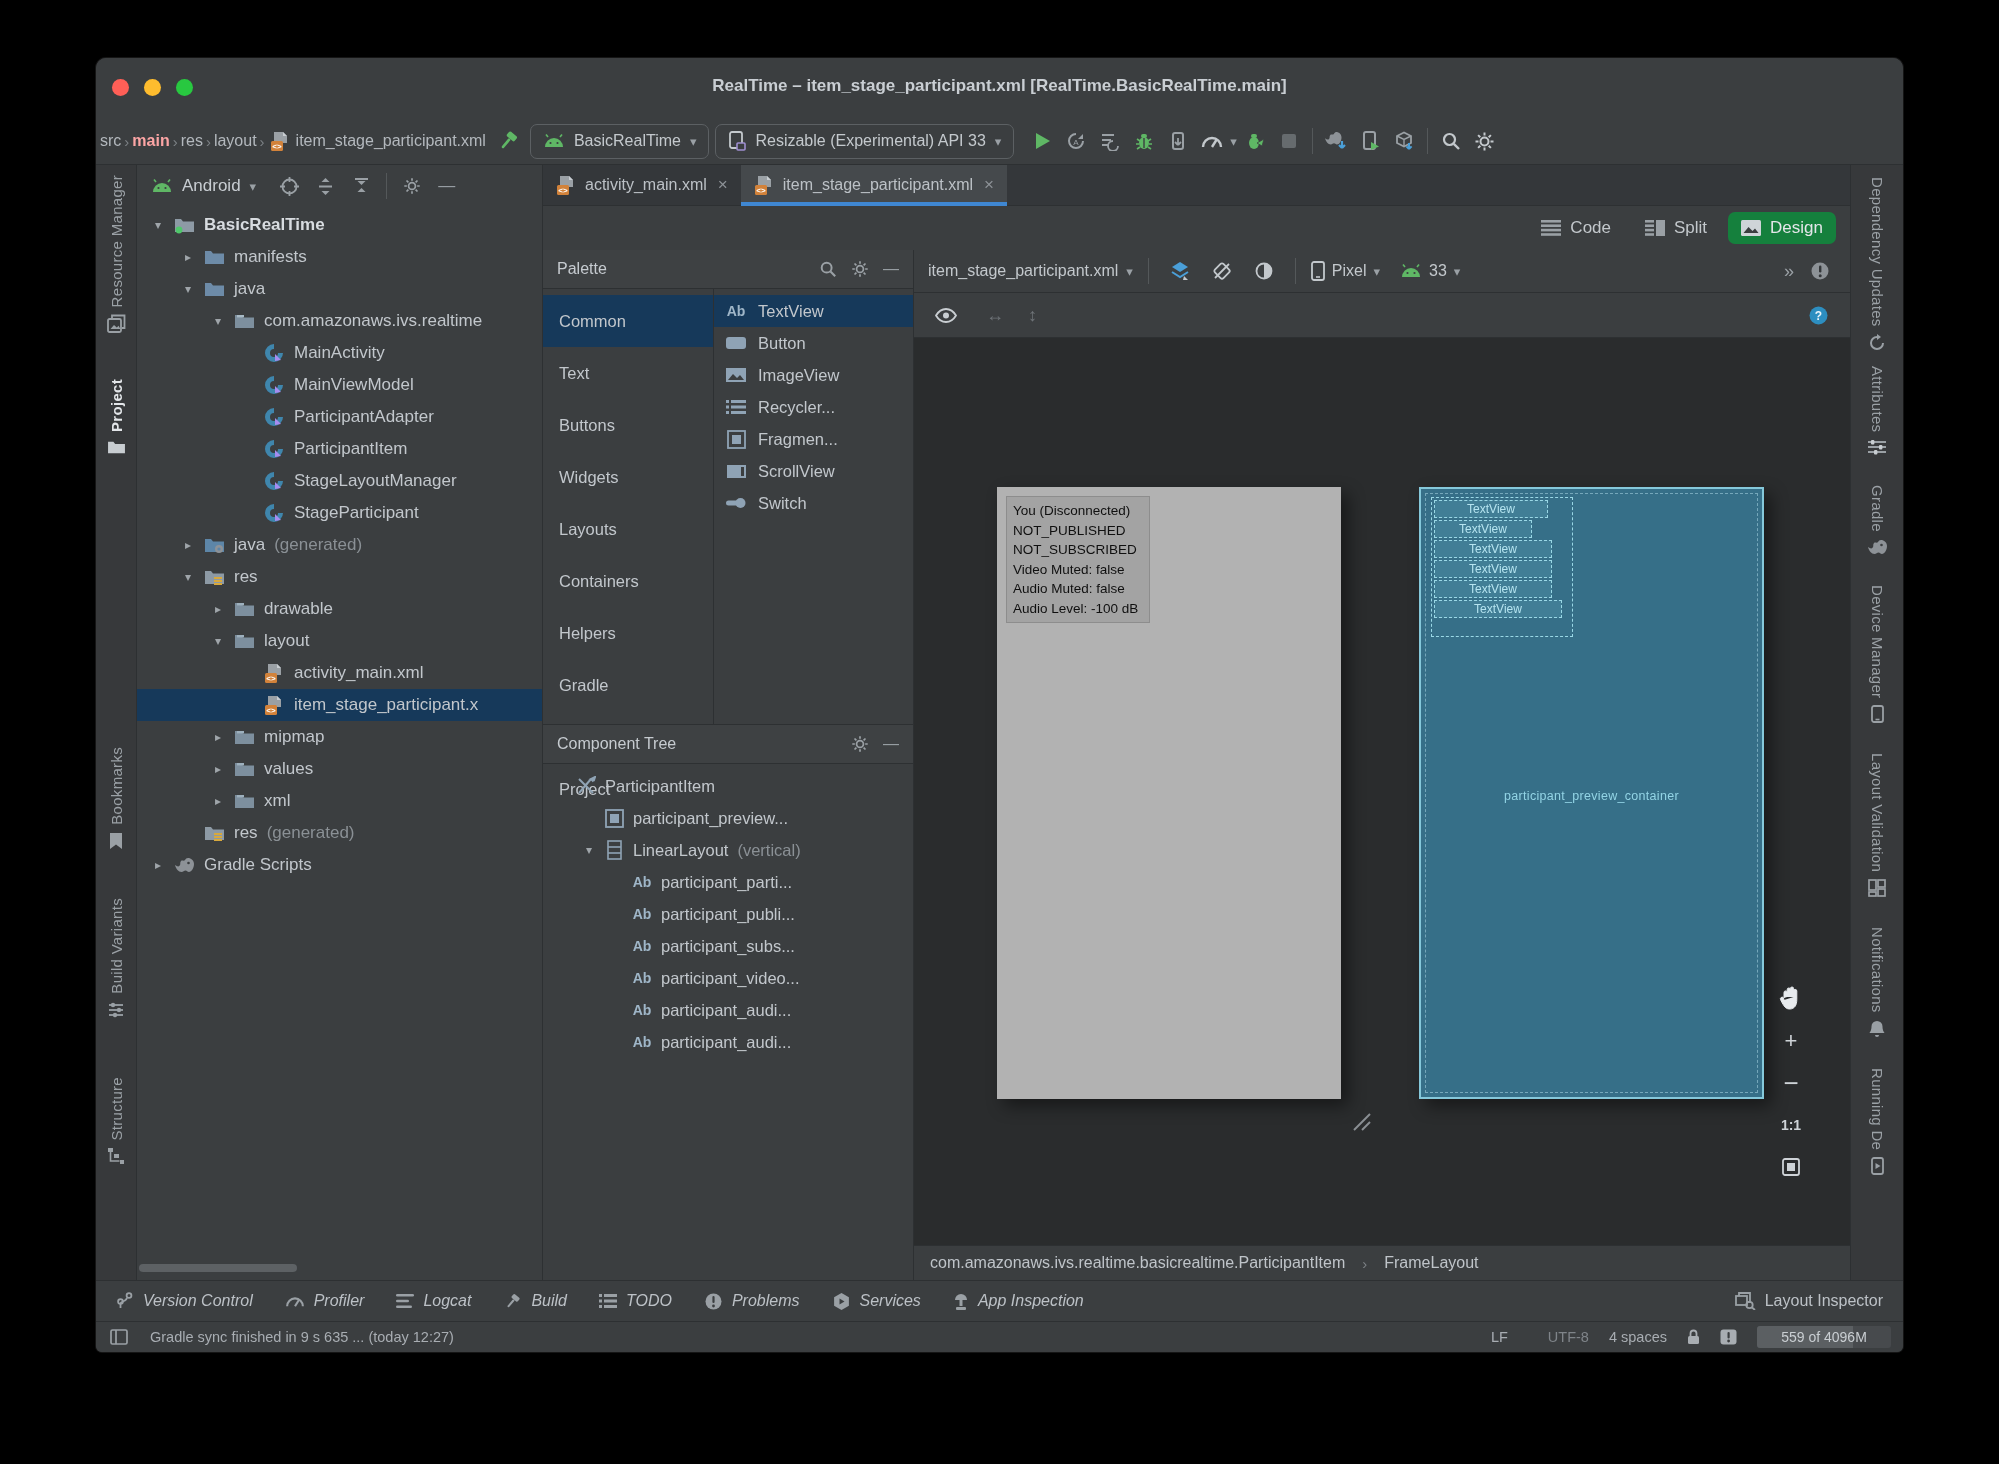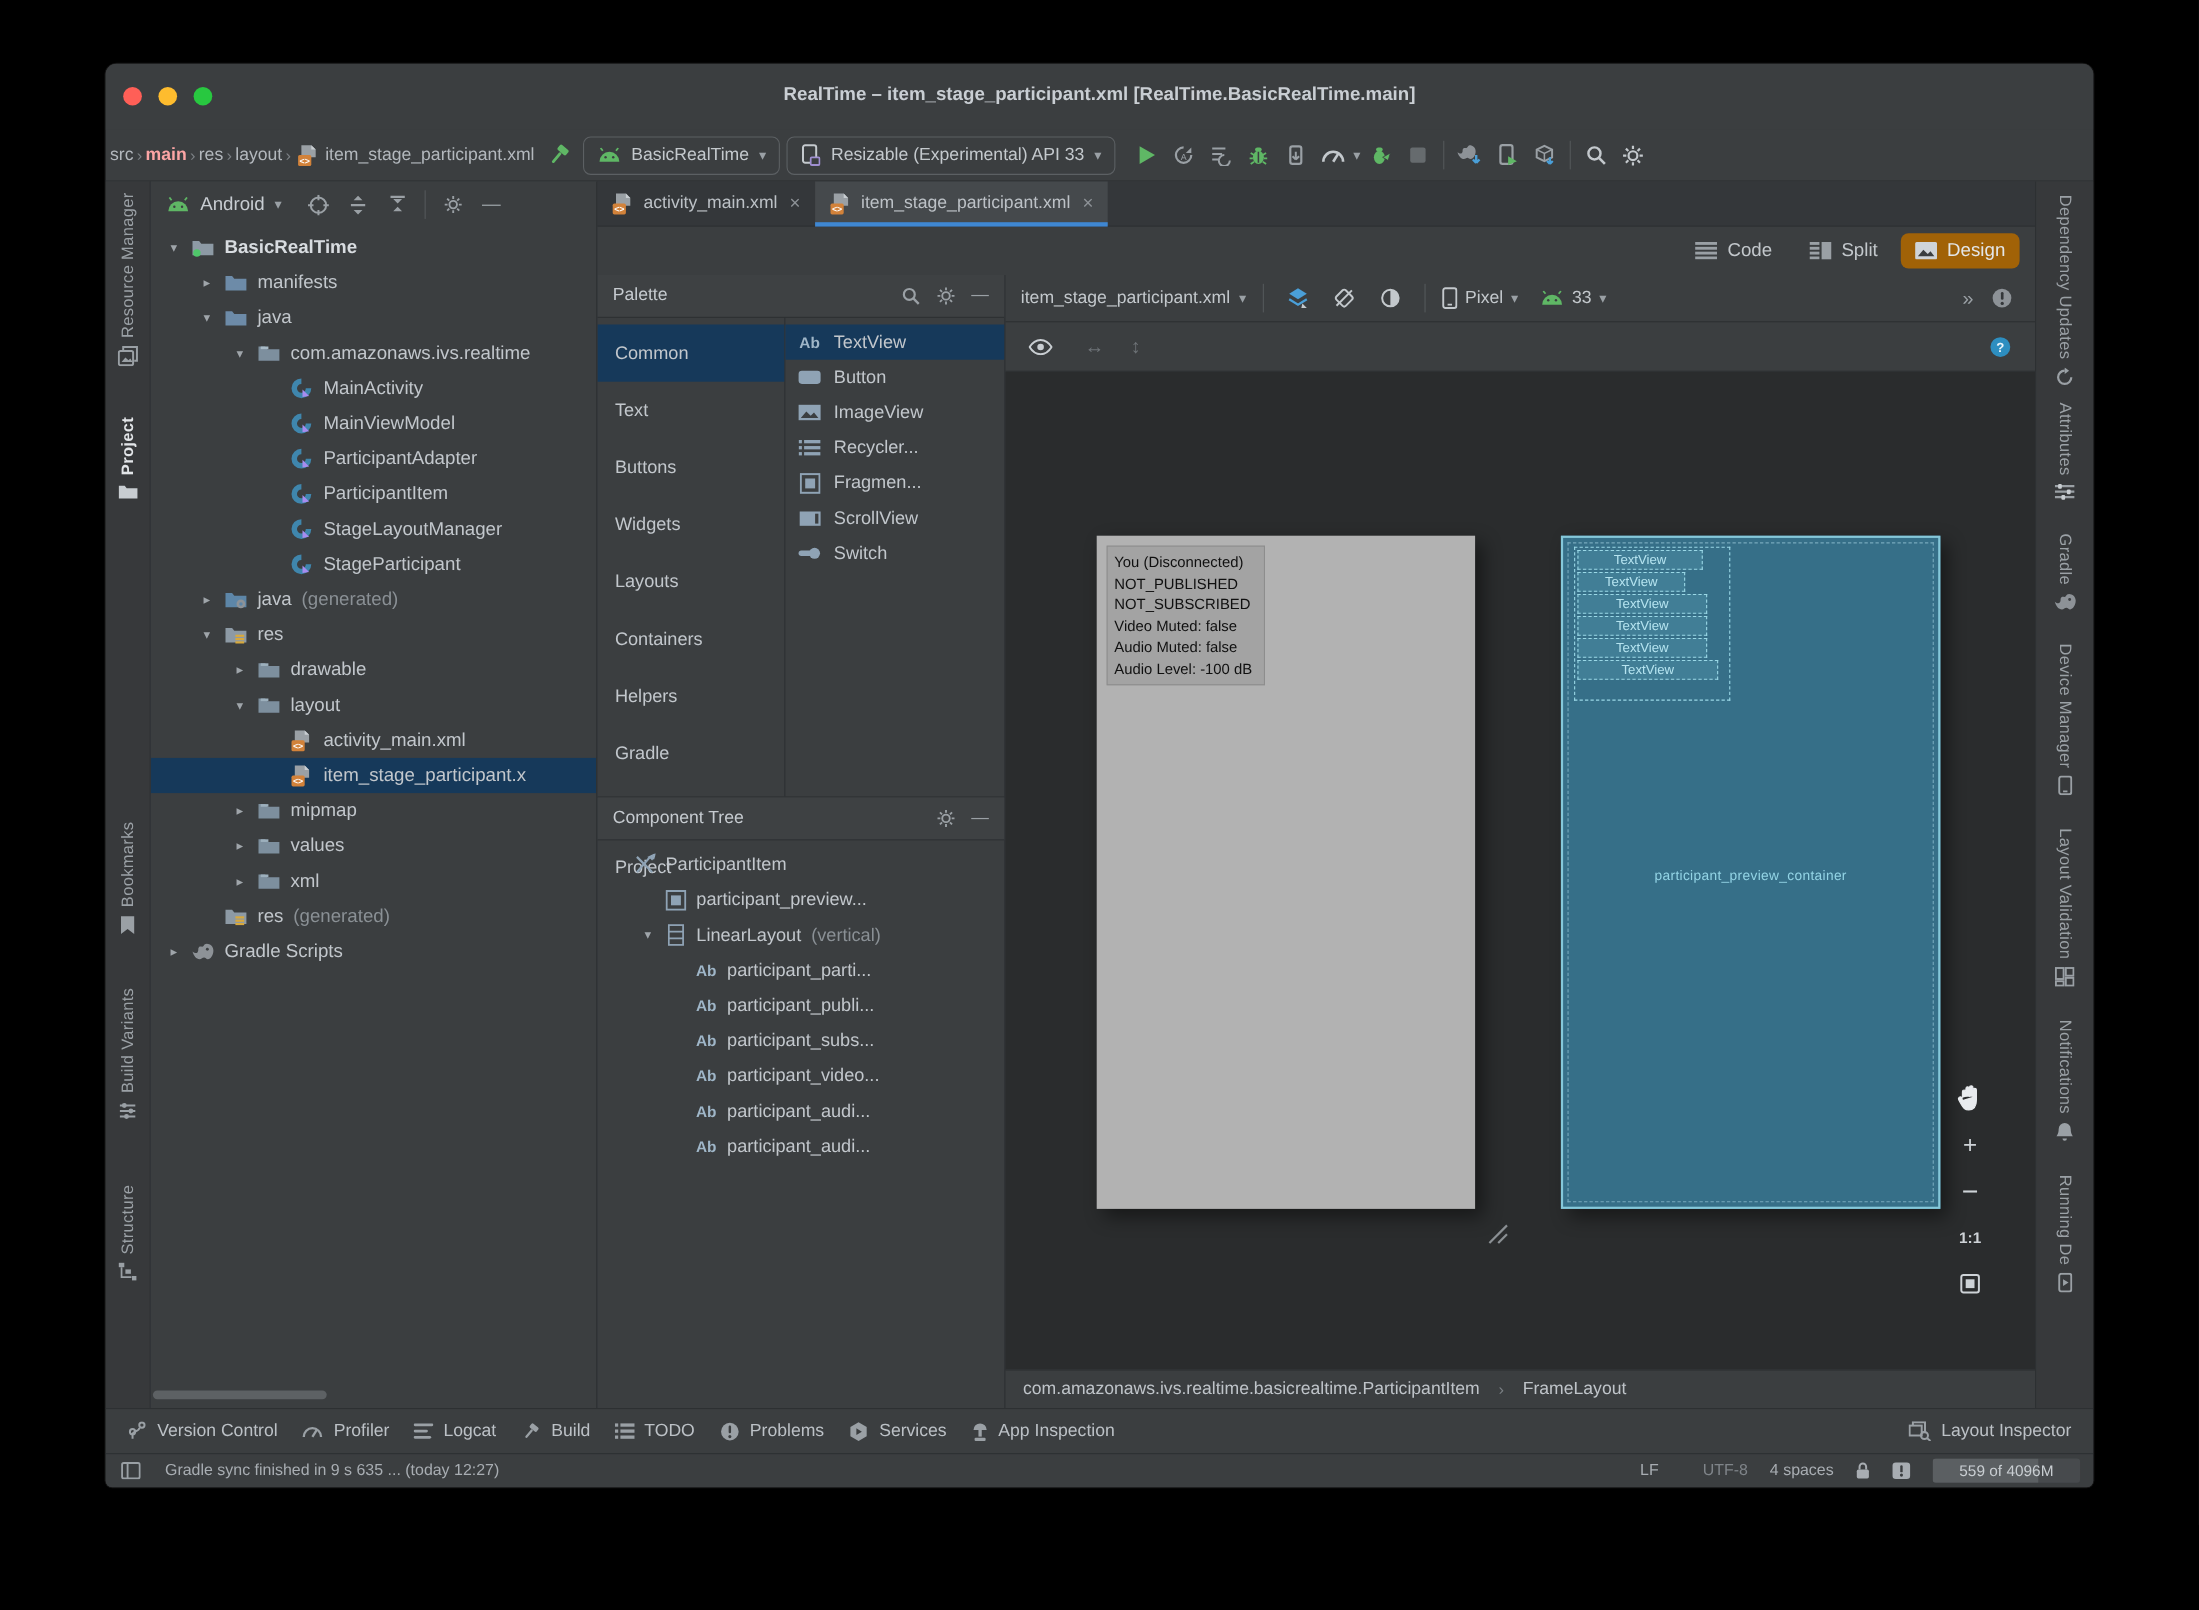--- a/index.html
+++ b/index.html
@@ -44,21 +44,21 @@
   .hscroll{position:absolute;bottom:8px;left:2px;width:158px;height:8px;border-radius:4px;background:#5d6164;}
   
   .center{flex:1;display:flex;flex-direction:column;min-width:0;}
   .tab-row{height:40px;flex:none;background:#34373a;display:flex;border-bottom:1px solid #2d3032;}
   .tab{display:flex;align-items:center;gap:9px;padding:0 13px;font-size:16px;color:#bcc1c6;position:relative;}
   .tab.active{background:#45494c;}
   .tab.active::after{content:"";position:absolute;left:0;right:0;bottom:-1px;height:4px;background:#3f87d2;}
   .tab-close{color:#8d9297;font-size:17px;margin-left:2px;}
   .mode-row{height:44px;flex:none;display:flex;align-items:center;justify-content:flex-end;padding:0 14px;gap:8px;font-size:17px;color:#c3c8cc;}
   .mode-chip{display:flex;align-items:center;gap:9px;padding:6px 13px;border-radius:7px;}
-  .mode-chip.active{background:#a16207;color:#e3e6e9;}
+  .mode-chip.active{background:#15803d;color:#e3e6e9;}
   .content-row{flex:1;display:flex;min-height:0;}
   
   .palette-col{width:370px;flex:none;border-right:1px solid #2d3032;display:flex;flex-direction:column;background:#3b3e40;}
   .palette{height:474px;flex:none;display:flex;flex-direction:column;border-bottom:1px solid #2d3032;}
   .subpanel-header{height:38px;flex:none;display:flex;align-items:center;gap:14px;padding:0 14px;background:#3e4143;border-bottom:1px solid #2d3032;color:#c6cbd0;font-size:16px;}
   .sp-title{flex:1;}
   .palette-body{flex:1;display:flex;min-height:0;}
   .palette-cats{width:170px;flex:none;border-right:1px solid #2d3032;padding-top:6px;}
   .cat{height:52px;display:flex;align-items:center;padding:0 16px;font-size:16.5px;color:#c2c7cc;}
   .cat.selected{background:#16395a;}
@@ -1079,21 +1079,21 @@
             <svg width="13" height="18" viewBox="0 0 13 18">
               <rect x="1" y="1" width="11" height="16" rx="2" fill="none" stroke="#9aa0a5" stroke-width="1.8"></rect>
               <path d="M4.5 6l5 3-5 3z" fill="#9aa0a5"></path>
             </svg>
           </span>
         </div>
       </div>
   </div>
 
   <div class="bottom-bar">
-    <span id="bb-left" style="display:flex;gap:22px;align-items:center;">
+    <span id="bb-left" style="display:flex;gap:32px;align-items:center;font-style:italic;">
         <span class="bb-item">
           <span style="display: inline-flex; align-items: center;">
             <svg width="18" height="19" viewBox="0 0 18 19">
               <circle cx="4.5" cy="9.5" r="2.4" fill="none" stroke="#9aa0a5" stroke-width="1.8"></circle>
               <circle cx="13" cy="3.5" r="2.4" fill="none" stroke="#9aa0a5" stroke-width="1.8"></circle>
               <path d="M4.5 12v4m0-4c0-3.5 6-2 6.3-6" fill="none" stroke="#9aa0a5" stroke-width="1.8"></path>
             </svg>
           </span>
           <span>Version Control</span>
         </span>

